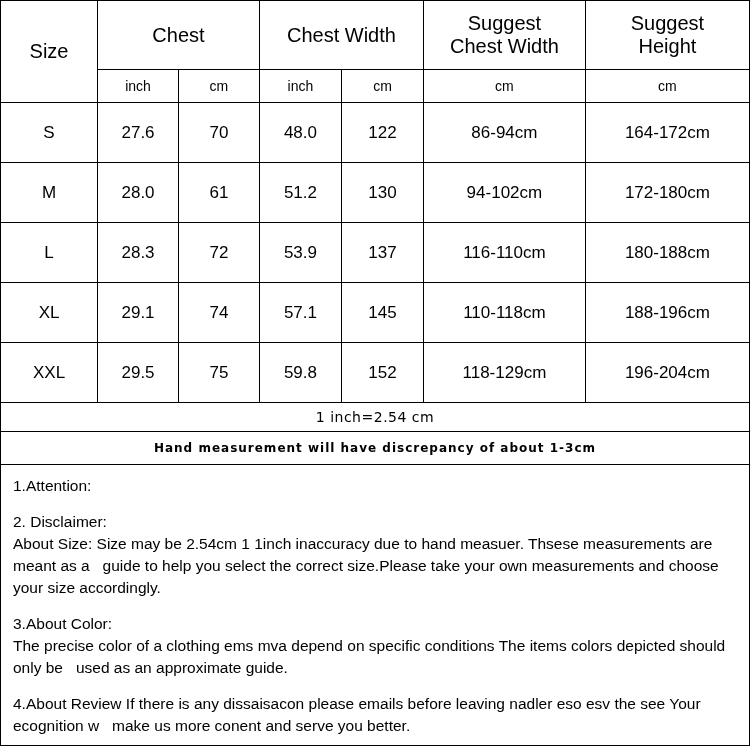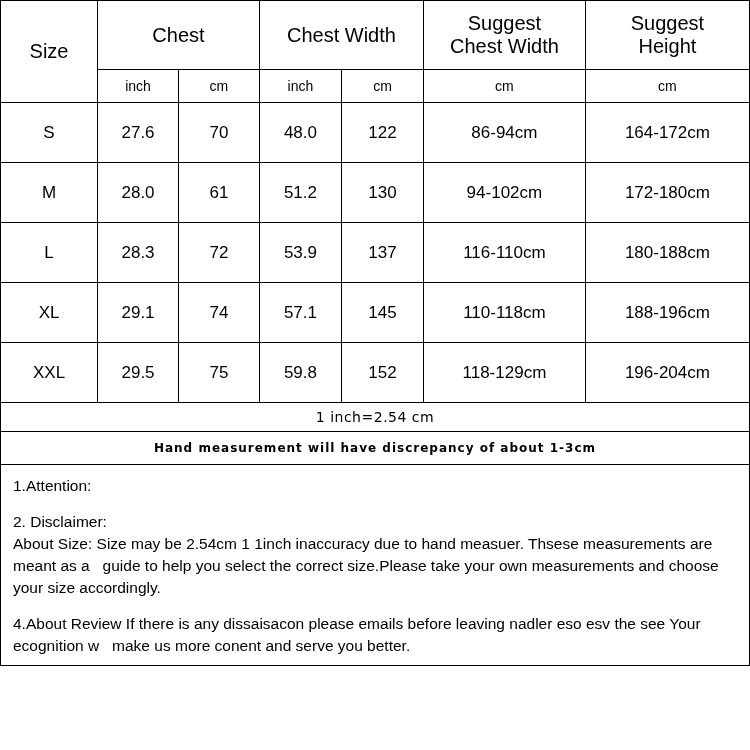--- a/index.html
+++ b/index.html
@@ -171,16 +171,17 @@
       </tr>
       <tr class="note-row bold">
         <td colspan="7">Hand measurement will have discrepancy of about 1-3cm</td>
       </tr>
     </tbody>
   </table>
 
   <div class="textblock">
     <p class="para"><span>1.Attention:</span><br></p>
     <p class="para"><span>2. Disclaimer:</span><br><span>About Size: Size may be 2.54cm 1 1inch inaccuracy due to hand measuer. Thsese measurements are meant as a   guide to help you select the correct size.Please take your own measurements and choose your size accordingly.</span></p>
+    <p class="para"><span>3.About Color:</span><br><span>The precise color of a clothing ems mva depend on specific conditions The items colors depicted should only be   used as an approximate guide.</span></p>
     <p class="para"><span>4.About Review If there is any dissaisacon please emails before leaving nadler eso esv the see Your ecognition w   make us more conent and serve you better.</span></p>
   </div>
 
 </div>
 
 </body></html>

